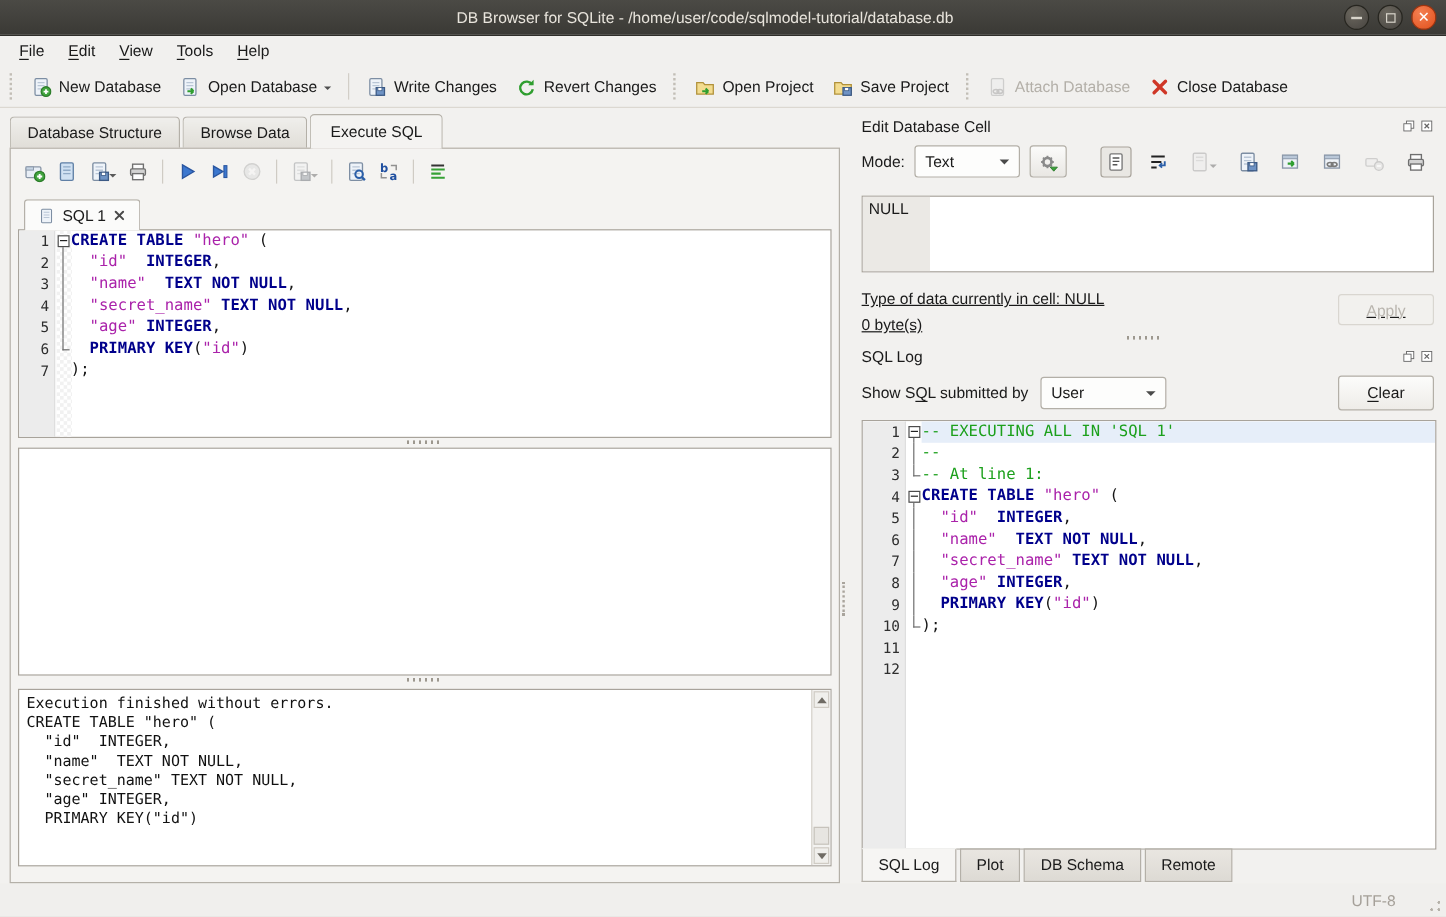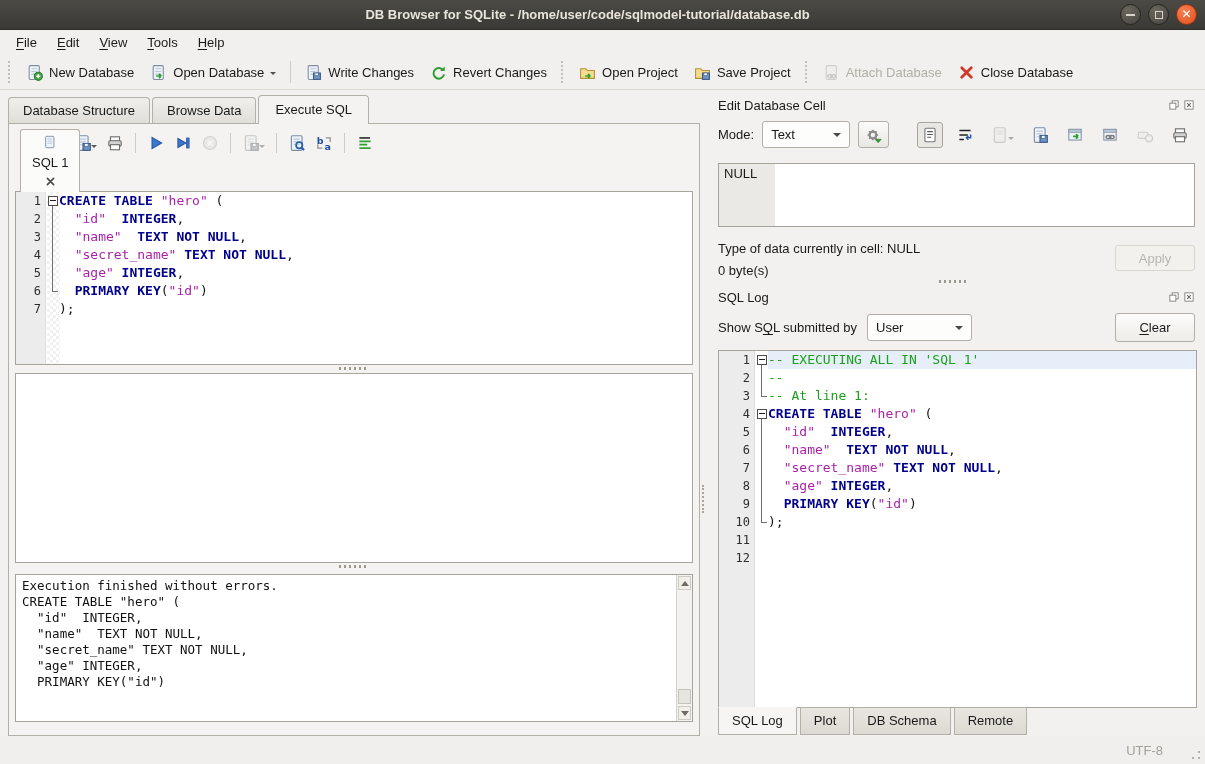--- a/index.html
+++ b/index.html
@@ -3,21 +3,21 @@
 <meta charset="utf-8">
 <style>
   html,body{margin:0;padding:0;background:#cfcbc3;}
   body{font-family:"Liberation Sans","DejaVu Sans",sans-serif;font-size:13px;color:#1a1a1a;}
   *{box-sizing:border-box;}
   u{text-decoration:underline;text-underline-offset:2px;}
   .window{width:1205px;height:764px;display:flex;flex-direction:column;background:#f2f1ef;overflow:hidden;position:relative;}
 
   
   .titlebar{height:30px;flex:none;background:linear-gradient(#4b4a45,#3a3935);position:relative;border-bottom:1px solid #2e2d29;}
-  .titlebar .title{position:absolute;left:60px;right:90px;top:0;bottom:0;display:flex;align-items:center;justify-content:center;color:#e8e4dc;font-weight:bold;white-space:nowrap;overflow:hidden;text-align:right;}
+  .titlebar .title{position:absolute;left:60px;right:90px;top:0;bottom:0;display:flex;align-items:center;justify-content:center;color:#e8e4dc;font-weight:normal;white-space:nowrap;overflow:hidden;text-align:right;}
   .win-controls{position:absolute;right:8px;top:4px;display:flex;gap:7px;}
   .wbtn{width:21px;height:21px;border-radius:50%;background:radial-gradient(circle at 35% 30%,#6b675e,#474440);border:1px solid #26251f;display:flex;align-items:center;justify-content:center;}
   .wbtn .bar{width:9px;height:2px;background:#d8d4ca;}
   .wbtn .box{width:8px;height:8px;border:1.5px solid #d8d4ca;}
   .wbtn.close{background:radial-gradient(circle at 35% 30%,#f48052,#e2501c);border-color:#9c3410;}
   .wbtn .x{color:#fff;font-size:12px;line-height:1;font-weight:bold;margin-top:-1px;}
 
   
   .menubar{height:25px;flex:none;background:#f1f0ee;display:flex;align-items:center;padding:0 6px;}
   .menu-item{padding:3px 10px;border-radius:2px;cursor:default;}
@@ -47,21 +47,21 @@
   
   .sql-toolbar{height:30px;flex:none;display:flex;align-items:center;gap:3px;padding:0 2px;}
   .stb-btn{padding:3px;border-radius:3px;display:flex;align-items:flex-end;cursor:default;}
   .stb-btn svg{width:18px;height:18px;display:block;}
   .stb-btn.disabled{opacity:.45;filter:grayscale(.8);}
   .stb-sep{width:1px;height:20px;background:#cfcbc4;margin:0 5px;}
   .mini-caret{width:0;height:0;border:3px solid transparent;border-top-color:#5a5a5a;margin:0 0 1px -1px;}
 
   
   .doc-tabs{display:flex;align-items:flex-end;height:30px;flex:none;margin-top:4px;}
-  .doc-tab{display:flex;align-items:center;gap:6px;background:#fbfbfa;border:1px solid #b4b0a8;border-bottom:none;border-radius:3px 3px 0 0;padding:5px 11px;margin-left:5px;position:relative;z-index:2;cursor:default;flex-direction:column;}
+  .doc-tab{display:flex;align-items:center;gap:6px;background:#fbfbfa;border:1px solid #b4b0a8;border-bottom:none;border-radius:3px 3px 0 0;padding:5px 11px;margin-left:5px;position:relative;z-index:2;cursor:default;}
   .doc-tab .icon svg{width:14px;height:14px;display:block;}
   .doc-tab .doc-close svg{width:11px;height:11px;display:block;}
 
   
   .editor{border:1px solid #a8a39b;background:#fff;position:relative;overflow:hidden;margin-top:-1px;z-index:1;}
   .editor .gutter-bg{position:absolute;left:0;top:0;bottom:0;width:30px;background:#ececec;border-right:1px solid #dedede;}
   .editor.wide-ln .gutter-bg{width:36px;}
   .editor .fold-bg{position:absolute;left:31px;top:0;bottom:0;width:13px;}
   .editor.checker .fold-bg{background:repeating-conic-gradient(#f1f1f1 0% 25%,#ffffff 0% 50%) 0 0/6px 6px;}
   .editor.wide-ln .fold-bg{left:37px;}
@@ -113,21 +113,21 @@
   .gear-btn{width:31px;height:27px;border:1px solid #b3afa7;border-radius:3px;background:linear-gradient(#fbfbfa,#e9e7e3);display:flex;align-items:center;justify-content:center;}
   .gear-btn svg{width:18px;height:18px;display:block;}
   .cell-toolbar{margin-left:auto;display:flex;gap:9px;align-items:center;padding-right:2px;}
   .ct-btn{padding:3px;border:1px solid transparent;border-radius:3px;display:flex;align-items:flex-end;cursor:default;}
   .ct-btn svg{width:18px;height:18px;display:block;}
   .ct-btn.pressed{border-color:#a9a49c;background:#e9e7e3;}
   .ct-btn.disabled{opacity:.45;filter:grayscale(.8);}
   .cell-editor{margin:15px 2px 0 8px;height:64px;flex:none;border:1px solid #a8a39b;background:#fff;display:flex;}
   .cell-gutter{width:56px;flex:none;background:#ebe9e5;padding:2px 0 0 5px;}
   .cell-text{flex:1;}
-  .cell-info-row{display:flex;align-items:flex-start;margin:14px 2px 0 8px;flex:none;}
+  .cell-info-row{display:flex;align-items:flex-start;margin:14px 2px 0 8px;flex:none;text-decoration:underline;}
   .cell-info{flex:1;}
   .type-info{margin-bottom:7px;}
   .apply-btn{width:80px;height:26px;border:1px solid #d9d6d0;border-radius:3px;background:#f2f1ee;color:#b9b5ae;display:flex;align-items:center;justify-content:center;margin-top:4px;}
   .filter-row{display:flex;align-items:center;margin:6px 2px 0 8px;gap:10px;flex:none;}
   .clear-btn{margin-left:auto;min-width:80px;height:29px;padding:0 16px;border:1px solid #b3afa7;border-radius:3px;background:linear-gradient(#fcfcfb,#eeece8);display:flex;align-items:center;justify-content:center;cursor:default;}
   #logEditorWrap{flex:1;margin:8px 0 0 8px;border:1px solid #a8a39b;background:#fff;overflow:hidden;position:relative;margin-top:8px;}
   #logEditorWrap .editor-inner{position:absolute;inset:0;}
 
   
   .dock-tabs{display:flex;align-items:flex-start;height:28px;flex:none;margin-left:8px;}

